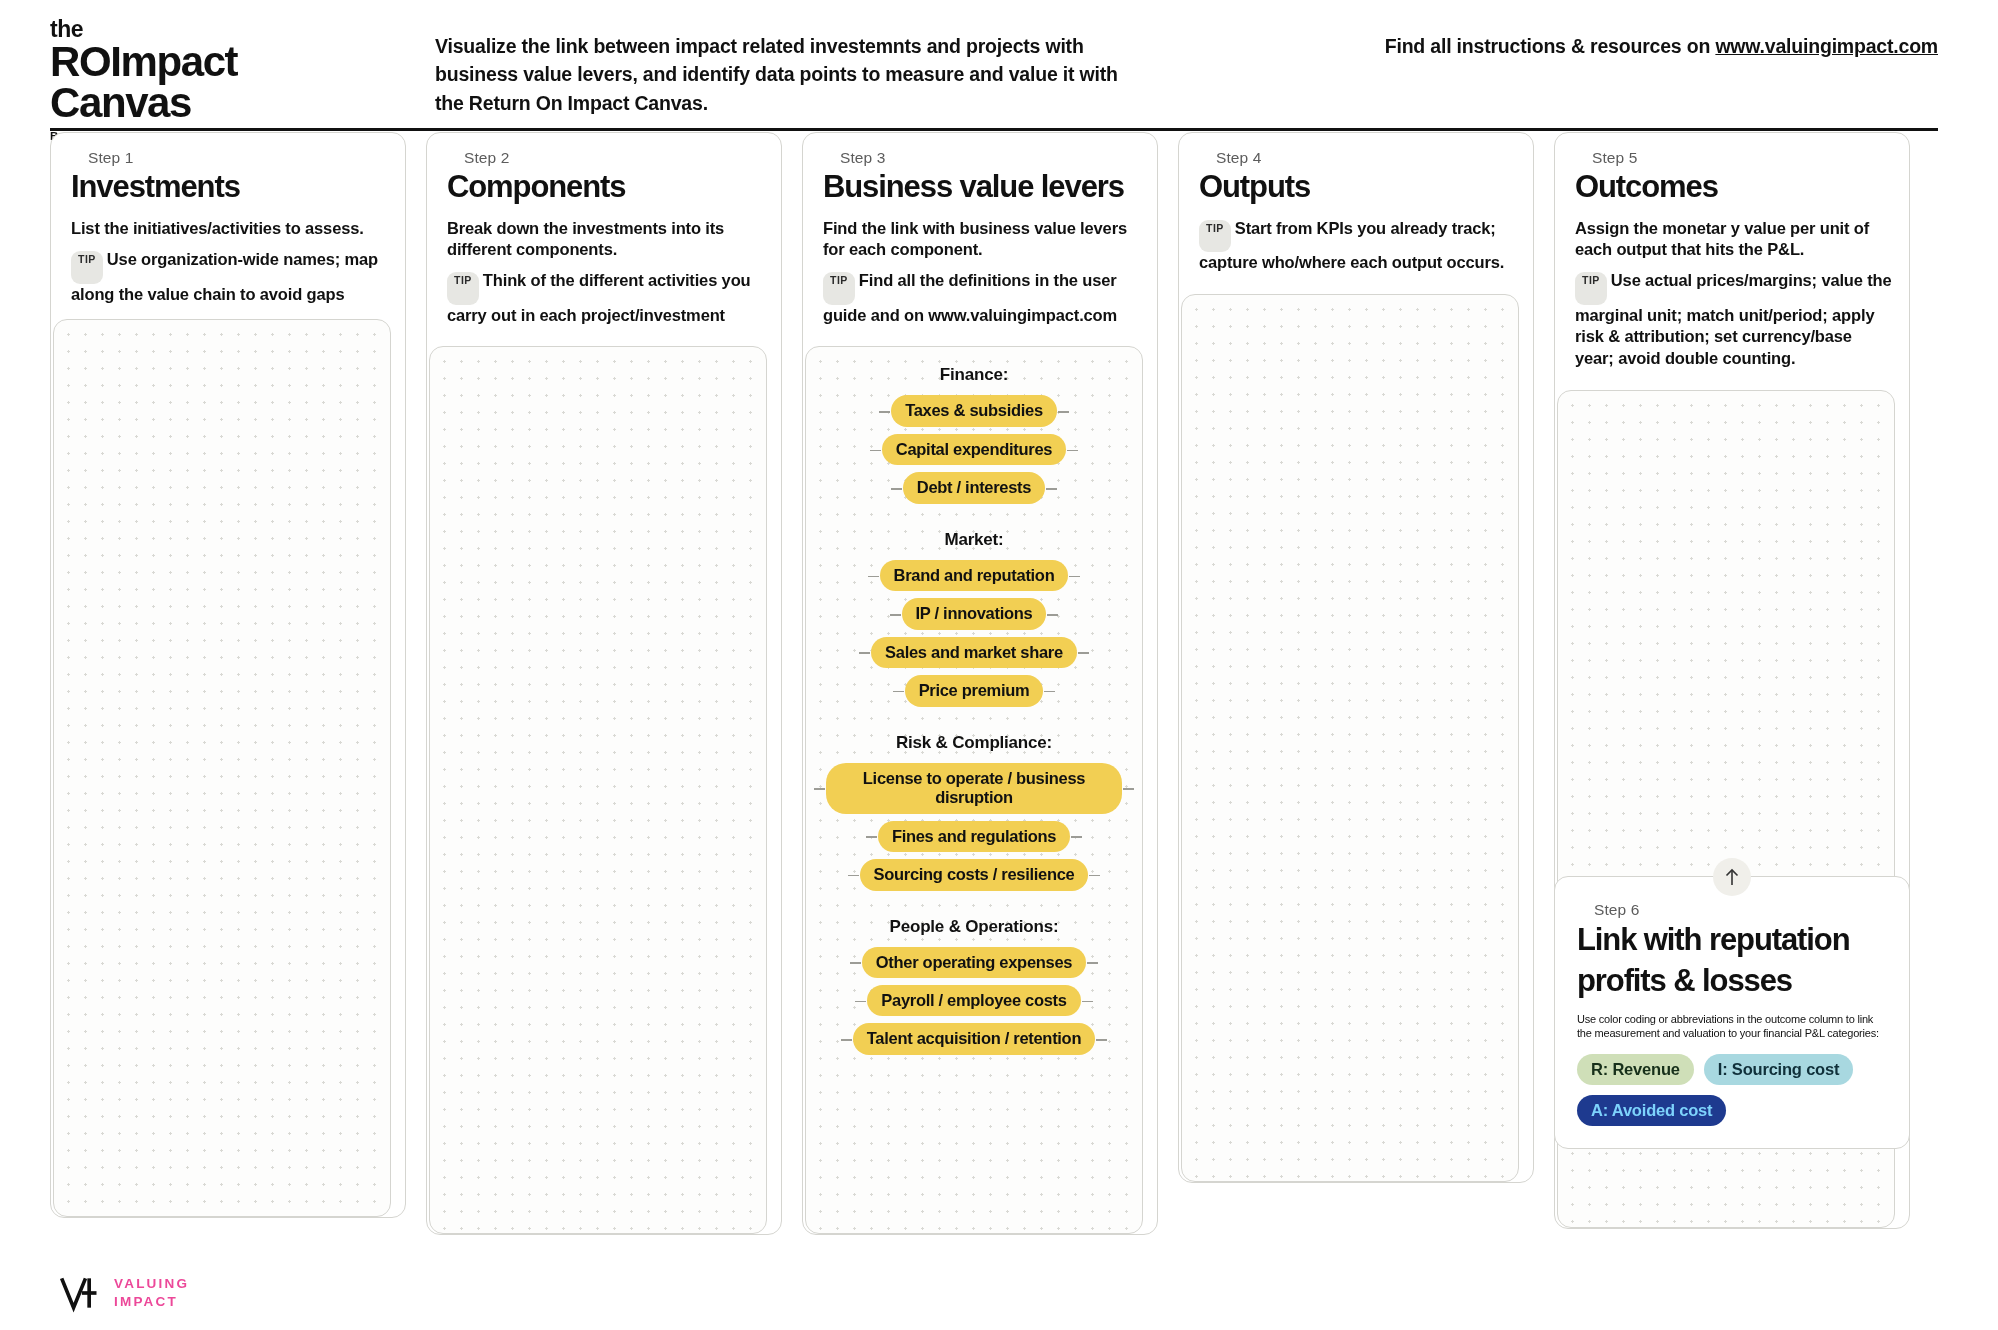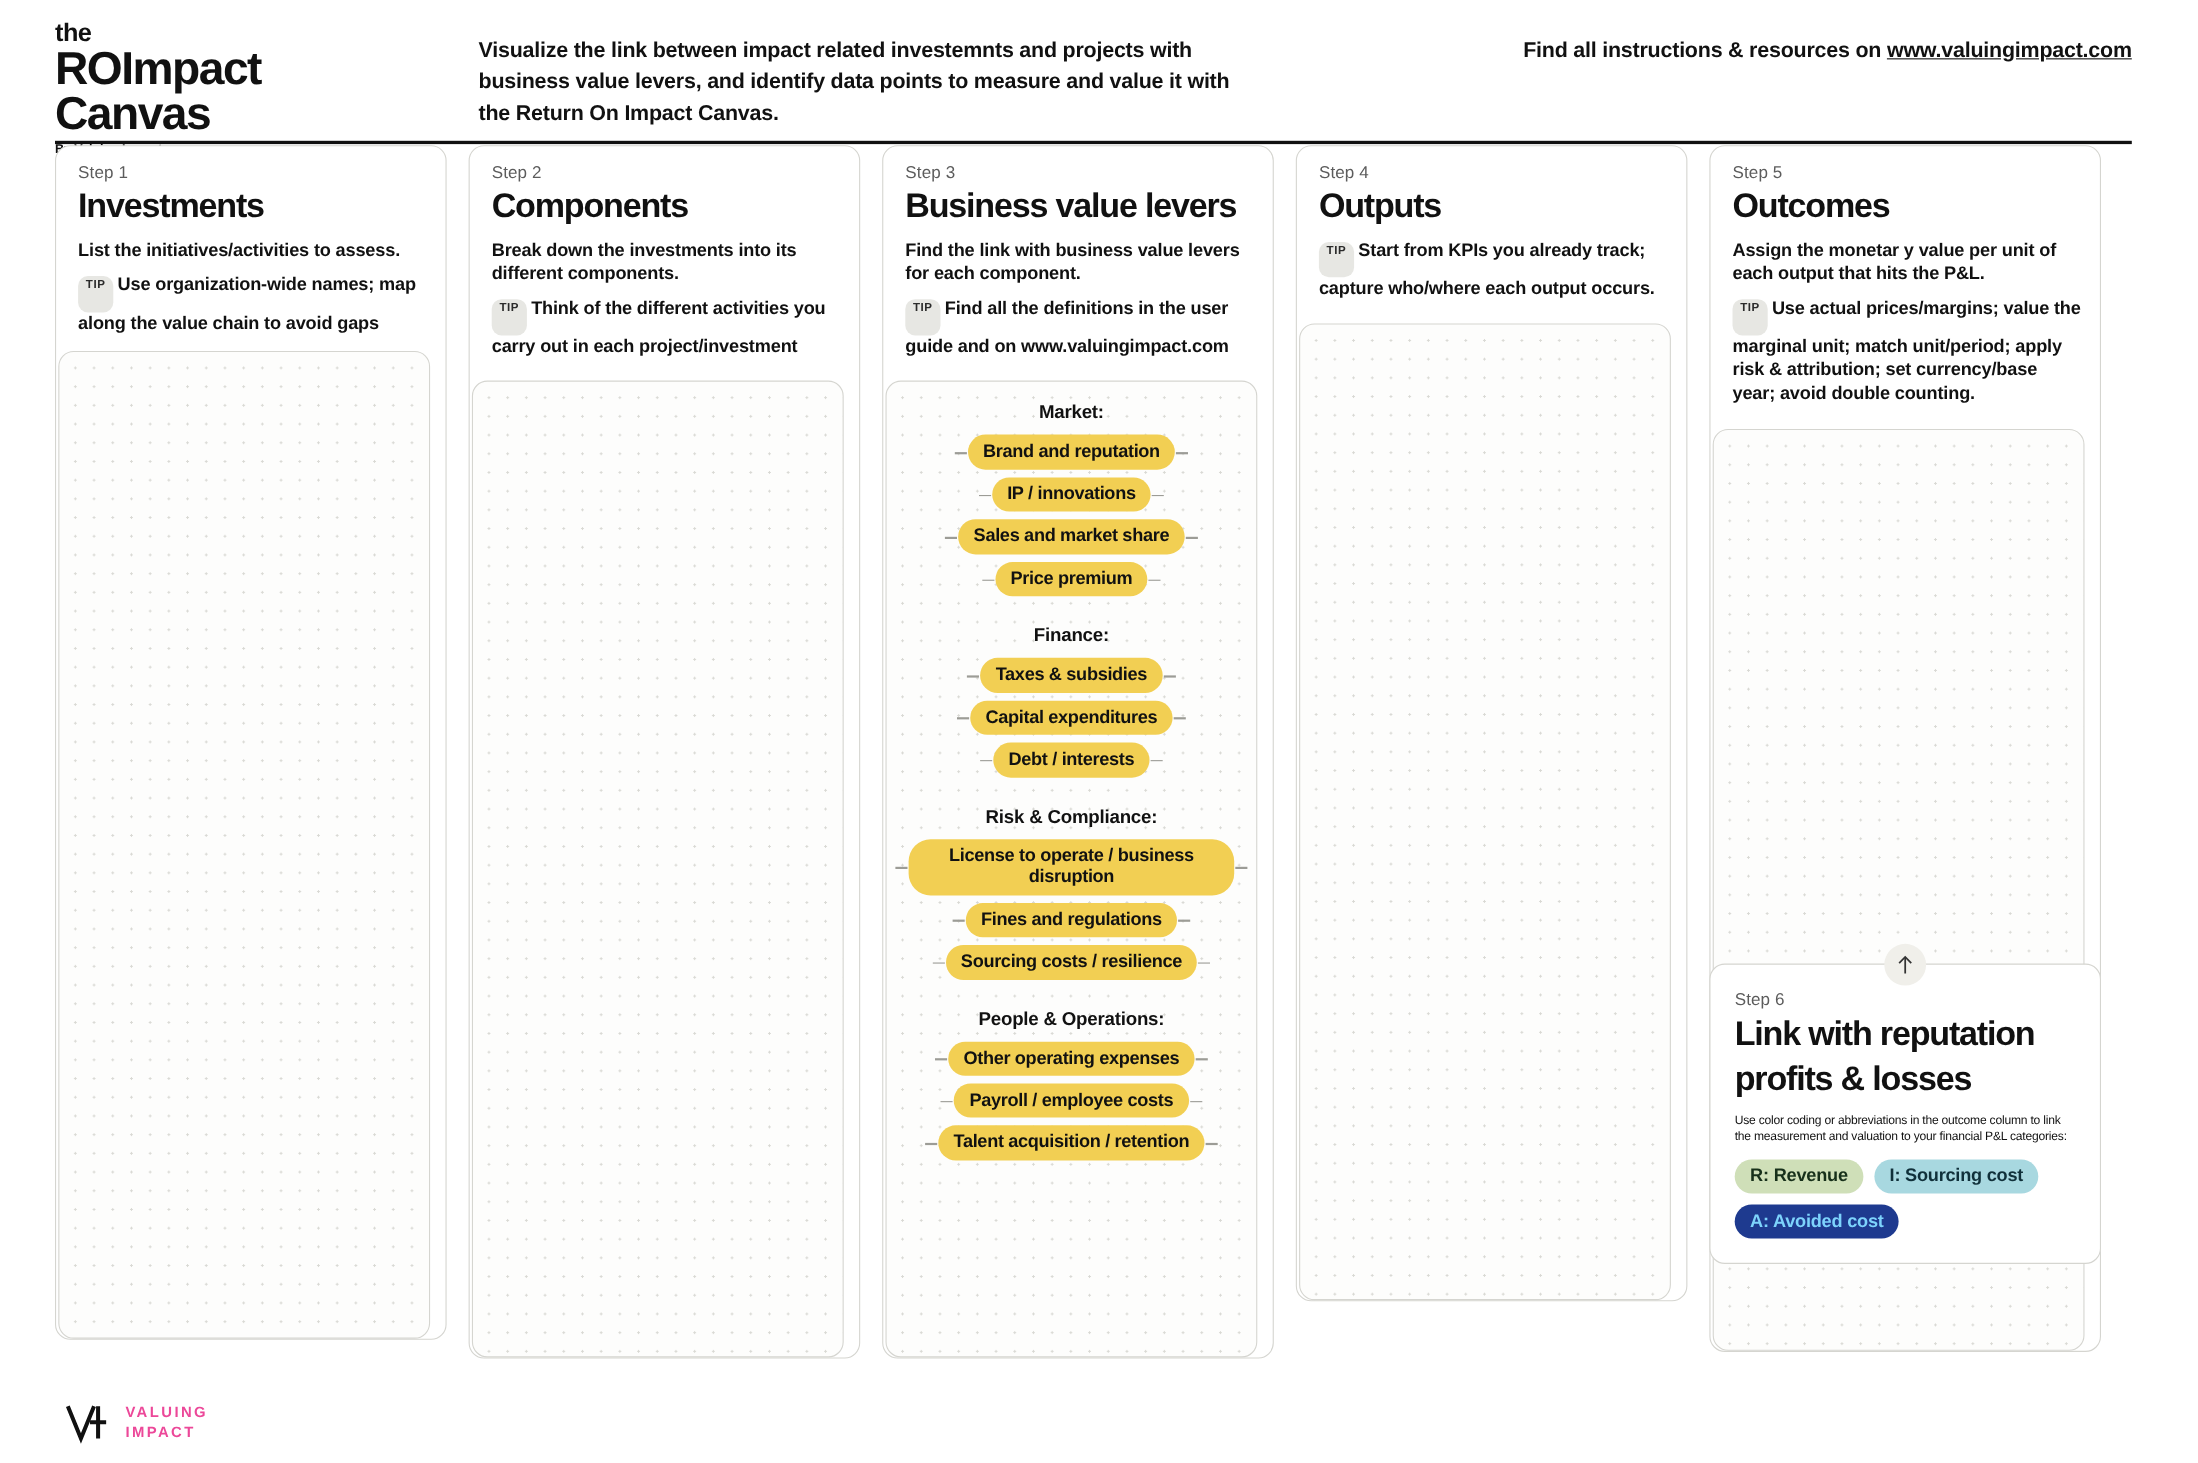--- a/index.html
+++ b/index.html
@@ -60,21 +60,21 @@
     padding: 0 50px;
     display: flex;
     gap: 20px;
     align-items: flex-start;
   }
   .col { width: 356px; flex: 0 0 356px; position: relative; }
 
   .col-head { padding: 0 2px 10px 18px; }
   .step-label {
     font-size: 15.5px; color: #5c5c5c; font-weight: 400;
-    margin-bottom: 4px; letter-spacing: 0.1px;
+    margin-bottom: 4px; letter-spacing: 0.1px; margin-left: 17px;
   }
   .col-title {
     font-size: 31px; font-weight: 700; letter-spacing: -1.1px;
     line-height: 1.05; margin-bottom: 14px;
   }
   .col-desc {
     font-size: 16.5px; font-weight: 700; line-height: 1.28;
     letter-spacing: -0.15px; margin-bottom: 10px;
   }
   .tip-line {
@@ -258,45 +258,45 @@
         <div class="col-title">Business value levers</div>
         <div class="col-desc">Find the link with business value levers for each component.</div>
         <div class="tip-line">
           <span class="tip-badge">TIP</span><span>Find all the definitions in the user guide and on www.valuingimpact.com</span>
         </div>
       </div>
 
       <div class="dotbox">
 
         <div class="lever-group">
+          <div class="group-title">Finance:</div>
+          <div class="pill-row">
+            <div class="pill">Taxes &amp; subsidies</div>
+          </div>
+          <div class="pill-row">
+            <div class="pill">Capital expenditures</div>
+          </div>
+          <div class="pill-row">
+            <div class="pill">Debt / interests</div>
+          </div>
+        </div>
+
+        <div class="lever-group">
           <div class="group-title">Market:</div>
           <div class="pill-row">
             <div class="pill">Brand and reputation</div>
           </div>
           <div class="pill-row">
             <div class="pill">IP / innovations</div>
           </div>
           <div class="pill-row">
             <div class="pill">Sales and market share</div>
           </div>
           <div class="pill-row">
             <div class="pill">Price premium</div>
-          </div>
-        </div>
-
-        <div class="lever-group">
-          <div class="group-title">Finance:</div>
-          <div class="pill-row">
-            <div class="pill">Taxes &amp; subsidies</div>
-          </div>
-          <div class="pill-row">
-            <div class="pill">Capital expenditures</div>
-          </div>
-          <div class="pill-row">
-            <div class="pill">Debt / interests</div>
           </div>
         </div>
 
         <div class="lever-group">
           <div class="group-title">Risk &amp; Compliance:</div>
           <div class="pill-row">
             <div class="pill">License to operate / business disruption</div>
           </div>
           <div class="pill-row">
             <div class="pill">Fines and regulations</div>

